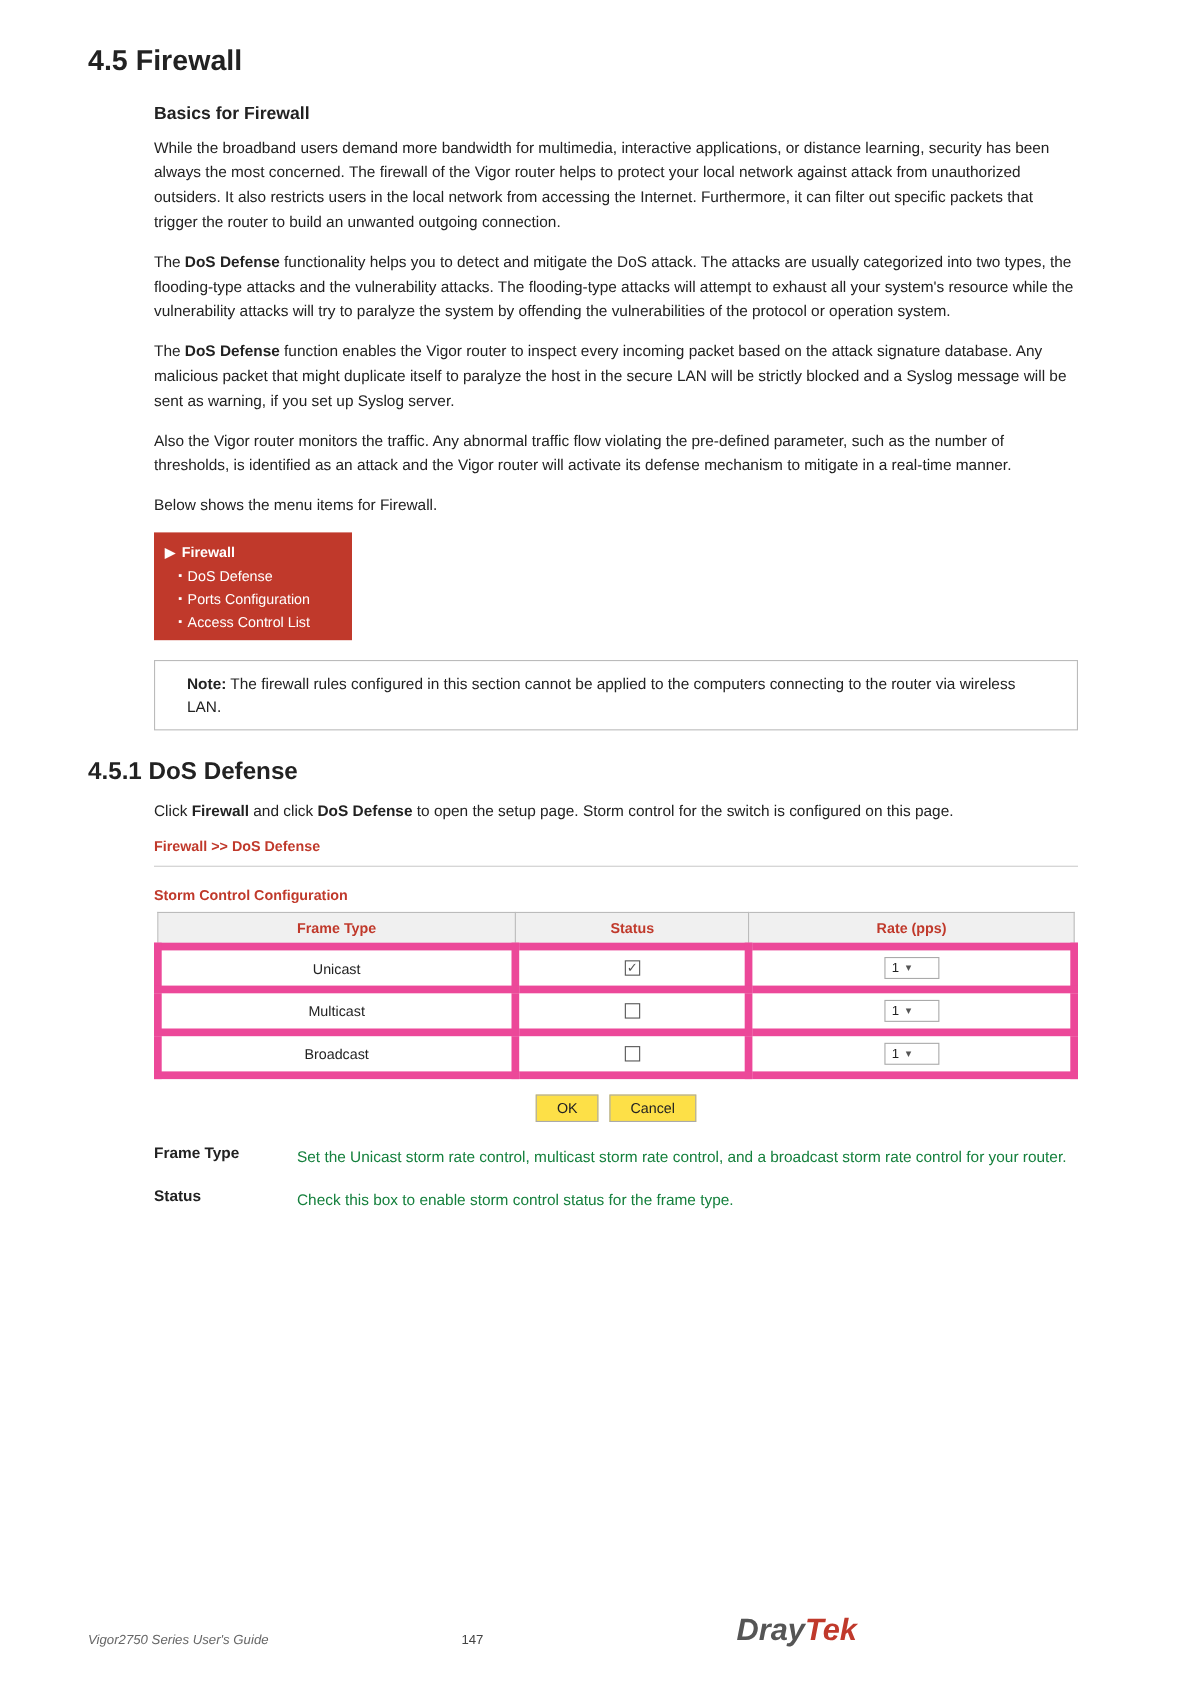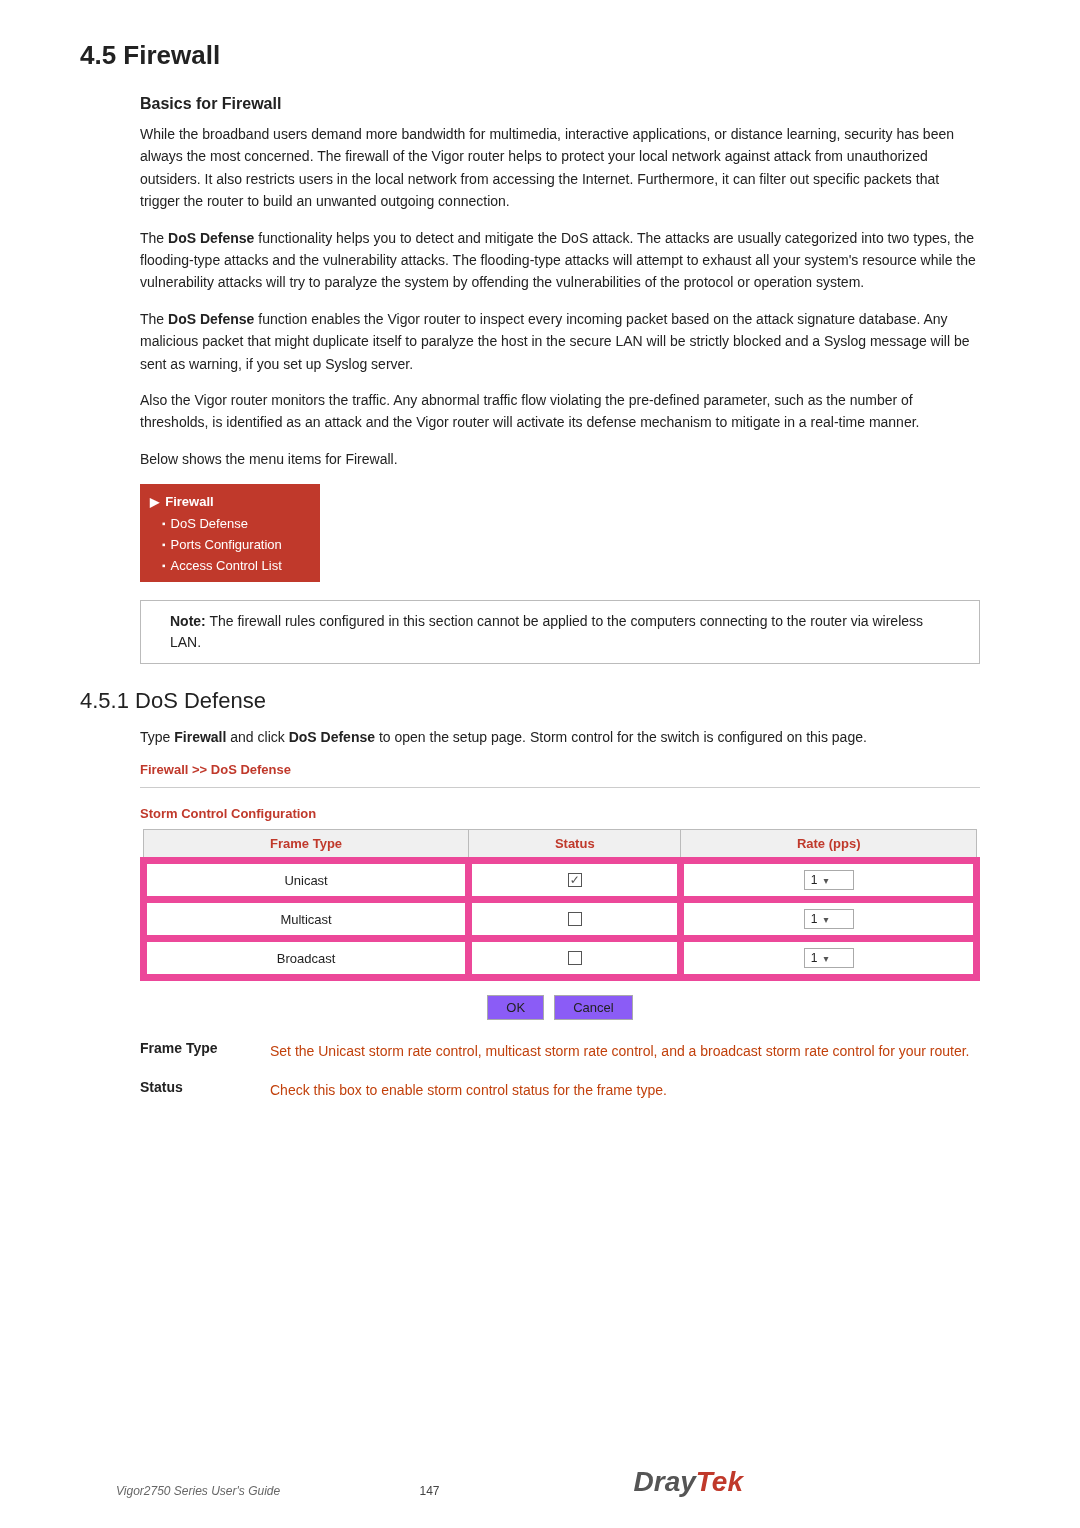--- a/index.html
+++ b/index.html
@@ -23,21 +23,21 @@
 
     h2.subsection-title {
       font-size: 16px;
       font-weight: bold;
       color: #222;
       margin-bottom: 10px;
     }
 
     h2.subsection-title-dos {
       font-size: 22px;
-      font-weight: normal;
+      font-weight: bold;
       color: #222;
       margin-bottom: 12px;
     }
 
     .content-block {
       margin-left: 60px;
       margin-right: 20px;
     }
 
     p.body-text {
@@ -165,21 +165,21 @@
     }
 
     .btn-row {
       display: flex;
       justify-content: center;
       gap: 10px;
       margin-bottom: 20px;
     }
     .btn {
       border: 1px solid #aaa;
-      background: #8b5cf6;
+      background: #fde047;
       padding: 4px 18px;
       font-size: 13px;
       cursor: pointer;
       color: #222;
     }
 
     
     .desc-table {
       margin-top: 6px;
       width: 100%;
@@ -189,35 +189,35 @@
       margin-bottom: 16px;
     }
     .desc-term {
       font-weight: bold;
       min-width: 130px;
       font-size: 14px;
       color: #222;
     }
     .desc-def {
       font-size: 14px;
-      color: #c2410c;
+      color: #15803d;
       line-height: 1.6;
       flex: 1;
     }
 
     
     .page-footer {
       position: fixed;
       bottom: 30px;
       left: 0;
       width: 859px;
       display: flex;
       justify-content: space-between;
       align-items: flex-end;
-      padding: 0 116px;
+      padding: 0 80px;
     }
     .footer-left {
       font-size: 12px;
       color: #666;
       font-style: italic;
     }
     .footer-center {
       font-size: 12px;
       color: #444;
       position: absolute;
@@ -283,21 +283,21 @@
     <span> The firewall rules configured in this section cannot be applied to the computers connecting to the router via wireless LAN.</span>
   </div>
 
 </div>
 
 <h2 class="subsection-title-dos">4.5.1 DoS Defense</h2>
 
 <div class="content-block">
 
   <p class="body-text">
-    <span>Type </span><span class="bold">Firewall</span><span> and click </span><span class="bold">DoS Defense</span><span> to open the setup page. Storm control for the switch is configured on this page.</span>
+    <span>Click </span><span class="bold">Firewall</span><span> and click </span><span class="bold">DoS Defense</span><span> to open the setup page. Storm control for the switch is configured on this page.</span>
   </p>
 
   <div class="breadcrumb">Firewall &gt;&gt; DoS Defense</div>
 
   <hr class="section-rule">
 
   <div class="storm-label">Storm Control Configuration</div>
 
   <table class="storm-table">
     <thead>

